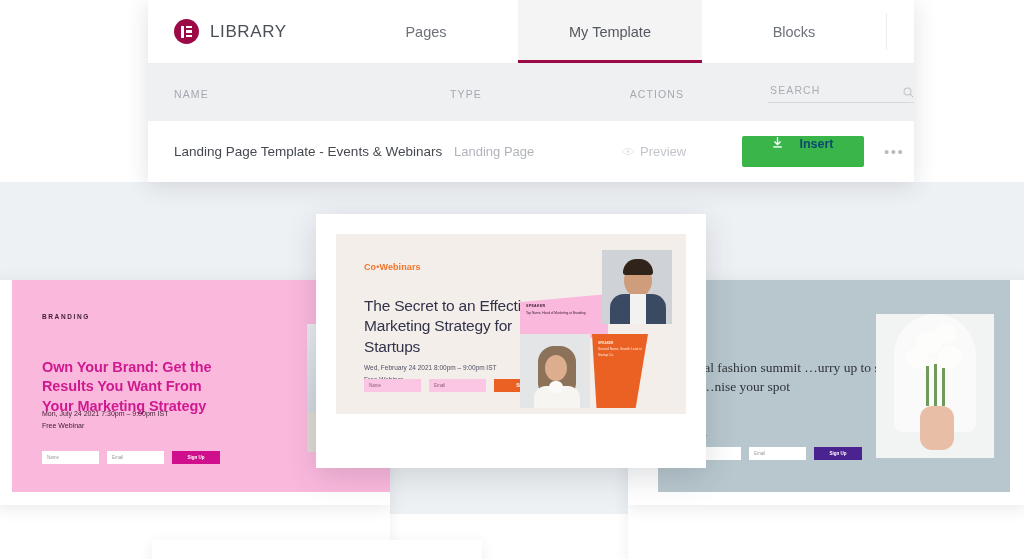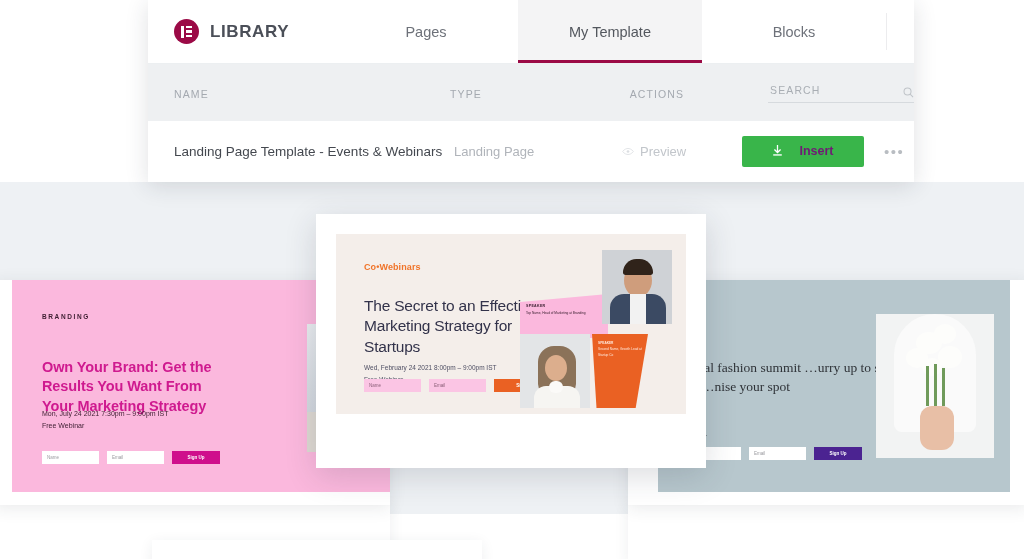--- a/index.html
+++ b/index.html
@@ -29,21 +29,21 @@
     width:25px;height:25px;border-radius:50%;background:#9b0a46;
     display:flex;align-items:center;justify-content:center;flex:0 0 auto;
   }
   .logo-circle .glyph{position:relative;width:11px;height:12px;}
   .logo-circle .glyph i{position:absolute;background:#fff;display:block;}
   .logo-circle .glyph i.bar{left:0;top:0;width:2.6px;height:12px;}
   .logo-circle .glyph i.l1{left:4.6px;top:0;width:6.4px;height:2.4px;}
   .logo-circle .glyph i.l2{left:4.6px;top:4.8px;width:6.4px;height:2.4px;}
   .logo-circle .glyph i.l3{left:4.6px;top:9.6px;width:6.4px;height:2.4px;}
   .brand-title{
-    font-size:17px;font-weight:bold;letter-spacing:.6px;color:#4b4f58;
+    font-size:17px;font-weight:normal;letter-spacing:.6px;color:#4b4f58;
   }
   .tabs{display:flex;align-items:stretch;flex:1;justify-content:flex-end;}
   .tab{
     position:relative;display:flex;align-items:center;justify-content:center;
     padding:0 32px;font-size:14.5px;color:#6d7179;cursor:pointer;
     min-width:120px;
   }
   .tab.active{
     background:#f4f4f5;color:#53575e;
   }
@@ -89,22 +89,22 @@
     padding-left:26px;width:280px;font-size:13.5px;color:#44484f;
   }
   .row-type{width:168px;font-size:13px;color:#b0b4ba;}
   .row-actions{
     width:120px;display:flex;align-items:center;gap:6px;
     font-size:13px;color:#c2c6cb;
   }
   .eye-icon{width:12px;height:9px;opacity:.7;}
   .insert-btn{
     width:122px;height:31px;border-radius:2px;background:#39b54a;
-    display:flex;align-items:center;justify-content:center;gap:16px;
-    color:#701a75;font-size:12.5px;font-weight:bold;border:0;cursor:pointer;
+    display:flex;align-items:flex-start;justify-content:center;gap:16px;
+    color:#0c4a6e;font-size:12.5px;font-weight:bold;border:0;cursor:pointer;
     font-family:"Liberation Sans", sans-serif;
   }
   .dl-icon{width:11px;height:12px;}
   .kebab{
     margin-left:20px;color:#b9bdc2;font-size:15px;letter-spacing:1.5px;
     cursor:pointer;user-select:none;
   }
 
   
   .card{position:absolute;background:#ffffff;}

